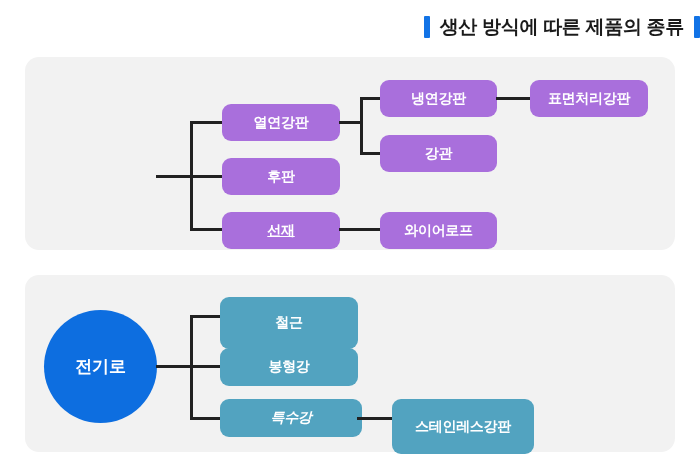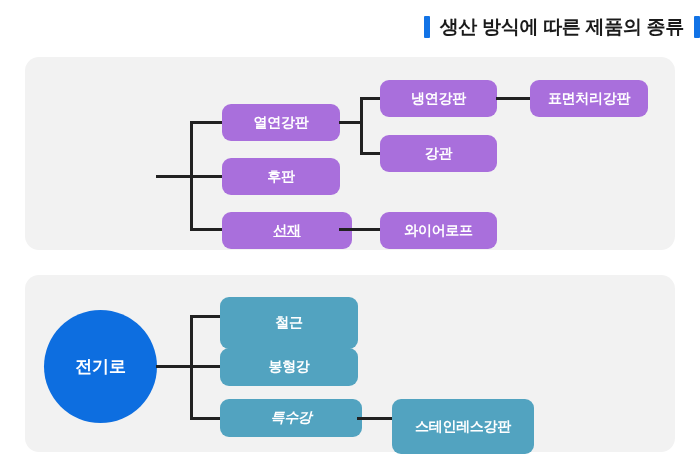--- a/index.html
+++ b/index.html
@@ -93,21 +93,21 @@
     letter-spacing: -0.3px;
     white-space: nowrap;
     box-sizing: border-box;
   }
   .box-purple { background: #a96fdc; }
   .box-teal   { background: #52a3c0; }
 
   
   #box-hot-rolled     { left: 222px; top: 104px; width: 118px; height: 37px; }
   #box-plate          { left: 222px; top: 158px; width: 118px; height: 37px; }
-  #box-wire-rod       { left: 222px; top: 212px; width: 130px; height: 37px; text-decoration: underline; }
+  #box-wire-rod       { left: 222px; top: 212px; width: 118px; height: 37px; text-decoration: underline; }
   #box-cold-rolled    { left: 380px; top: 80px;  width: 117px; height: 37px; }
   #box-steel-pipe     { left: 380px; top: 135px; width: 117px; height: 37px; }
   #box-surface-treated{ left: 530px; top: 80px;  width: 118px; height: 37px; }
   #box-wire-rope      { left: 380px; top: 212px; width: 117px; height: 37px; }
 
   
   #box-rebar      { left: 220px; top: 297px; width: 138px; height: 52px; }
   #box-bar-shape  { left: 220px; top: 348px; width: 138px; height: 38px; }
   #box-special    { left: 220px; top: 399px; width: 142px; height: 38px; font-style: italic; }
   #box-stainless  { left: 392px; top: 399px; width: 142px; height: 55px; font-family: Liberation Mono, monospace; }

